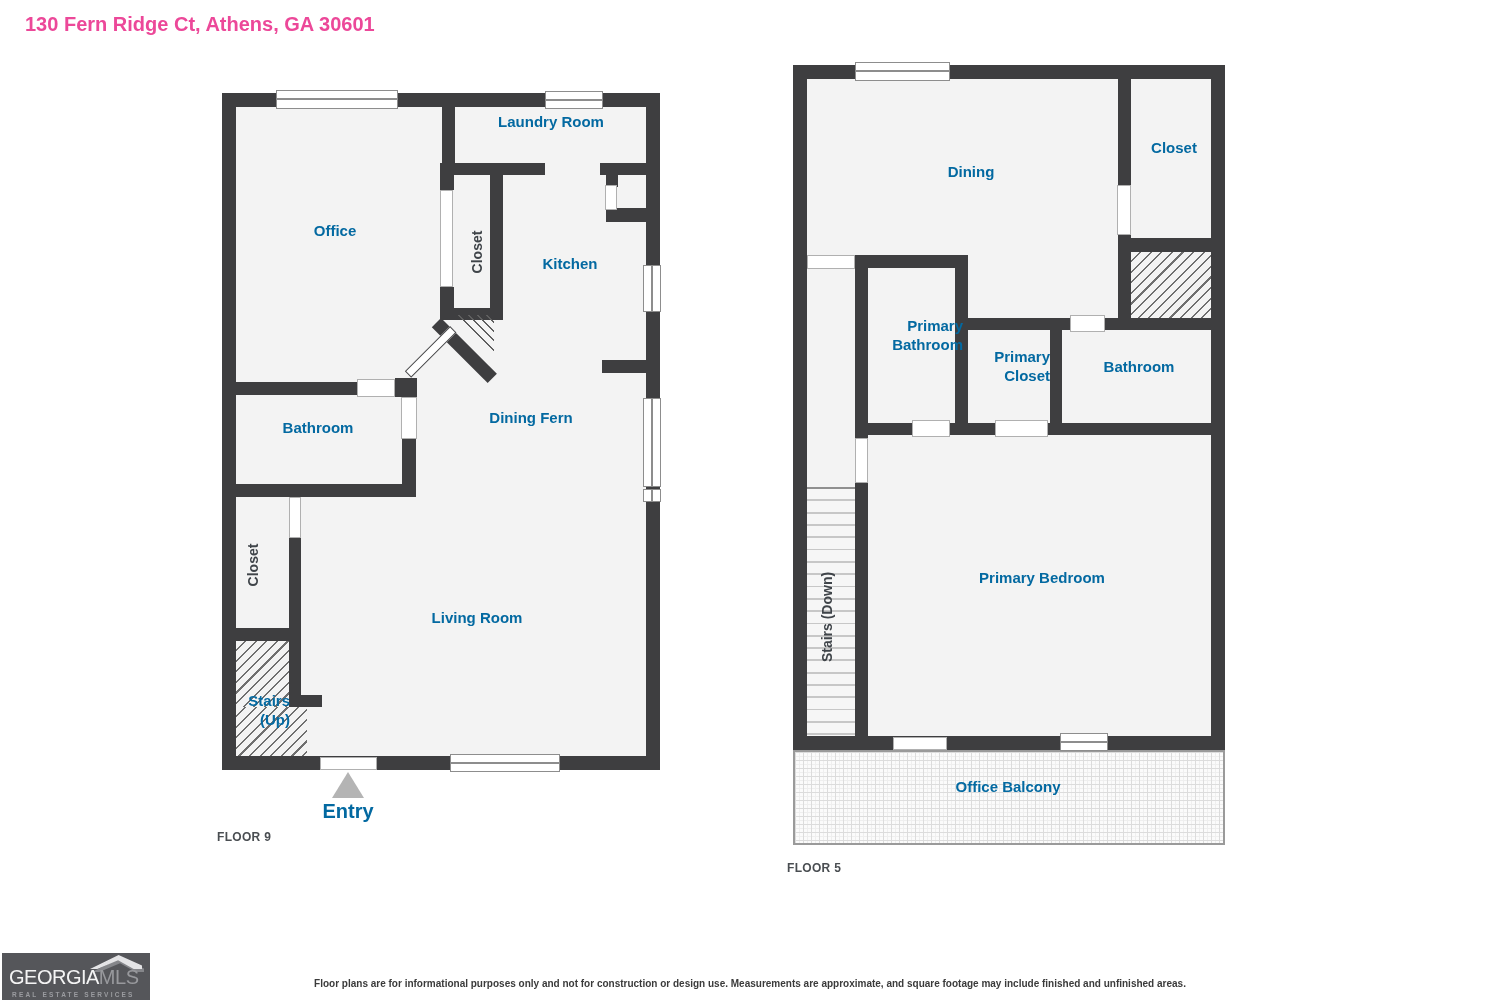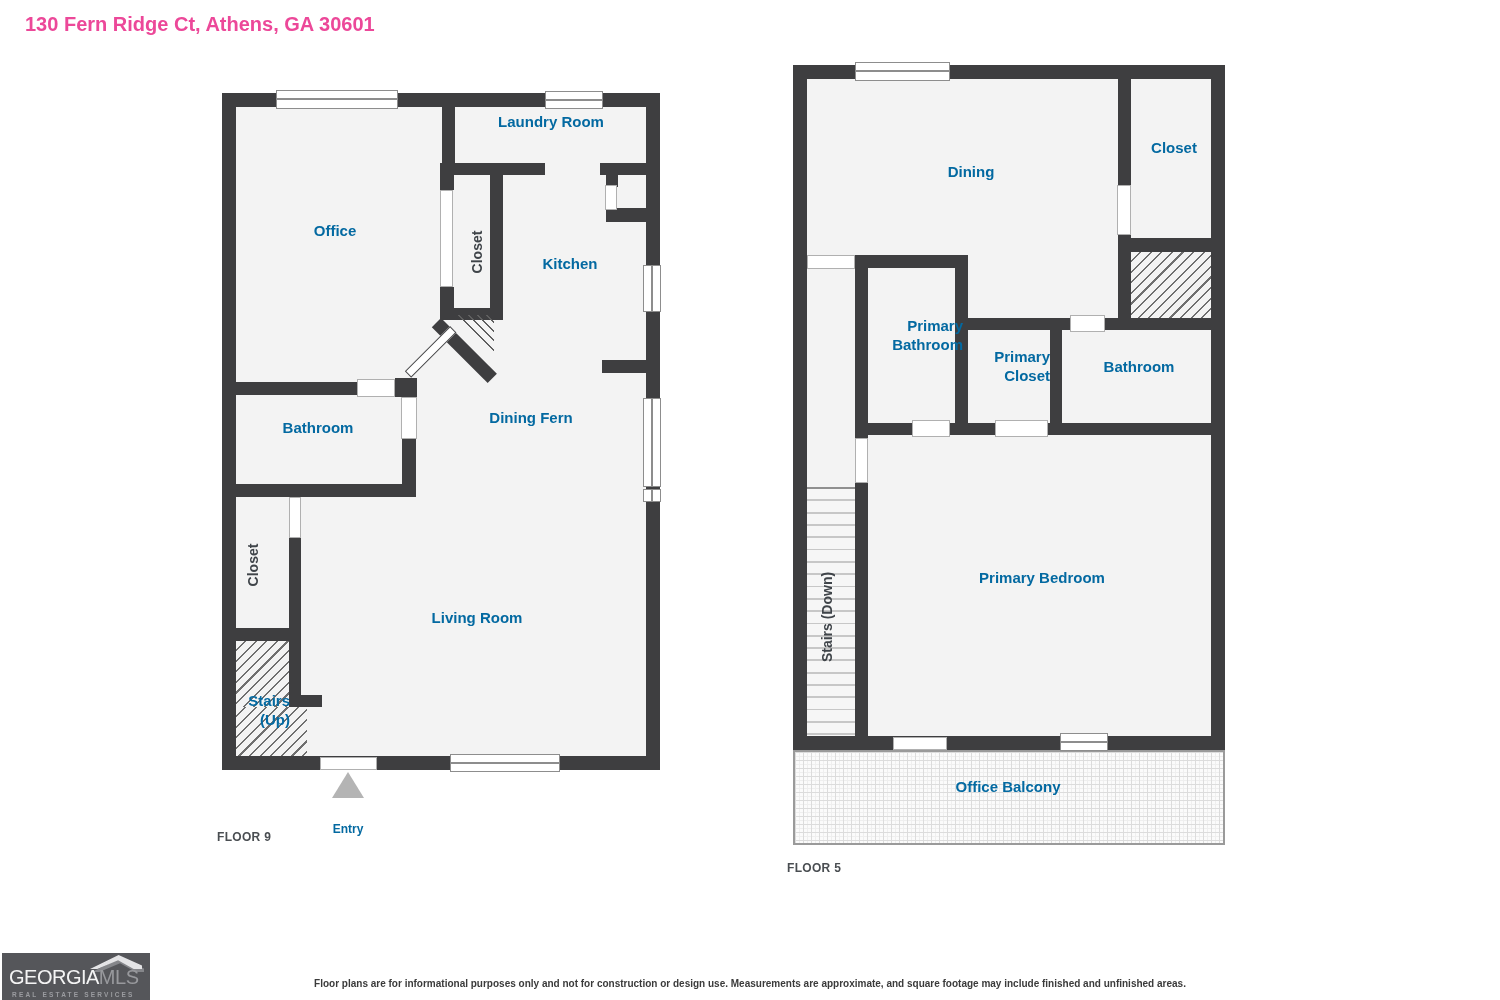--- a/index.html
+++ b/index.html
@@ -121,21 +121,21 @@
   <div class="lbl" style="left:329px;top:29px;">Laundry Room</div>
   <div class="vlbl" style="left:255px;top:159px;">Closet</div>
   <div class="lbl" style="left:348px;top:171px;">Kitchen</div>
   <div class="lbl" style="left:309px;top:325px;">Dining Fern</div>
   <div class="lbl" style="left:96px;top:335px;">Bathroom</div>
   <div class="vlbl" style="left:31px;top:472px;">Closet</div>
   <div class="lbl" style="left:255px;top:525px;">Living Room</div>
   <div class="lbl wrap" style="left:36px;top:618px;width:64px;">Stairs (Up)</div>
 
   <div class="entry-tri" style="left:110px;top:679px;"></div>
-  <div class="lbl" style="left:126px;top:736px;font-size:12px;">Entry</div>
+  <div class="lbl" style="left:126px;top:718px;font-size:20px;">Entry</div>
 
   <div class="floor-tag" style="left:-5px;top:737px;">FLOOR 9</div>
 </div>
 
 <div class="plan" style="left:793px;top:65px;width:432px;height:685px;">
   <div class="base" style="left:0;top:0;width:432px;height:685px;"></div>
 
   <div class="w" style="left:0;top:0;width:14px;height:685px;"></div>
   <div class="w" style="left:0;top:0;width:432px;height:14px;"></div>
   <div class="w" style="left:418px;top:0;width:14px;height:685px;"></div>

